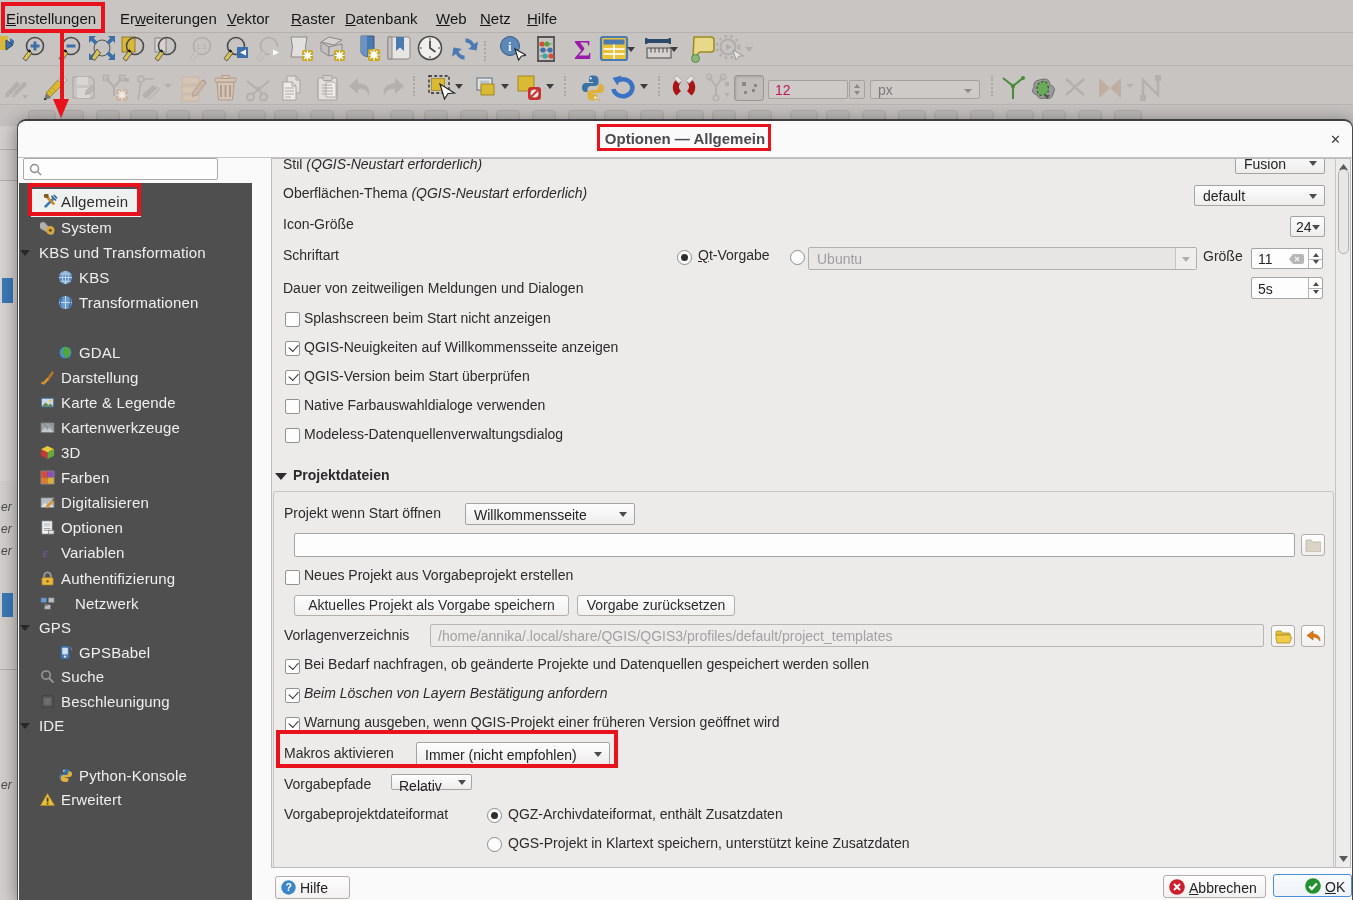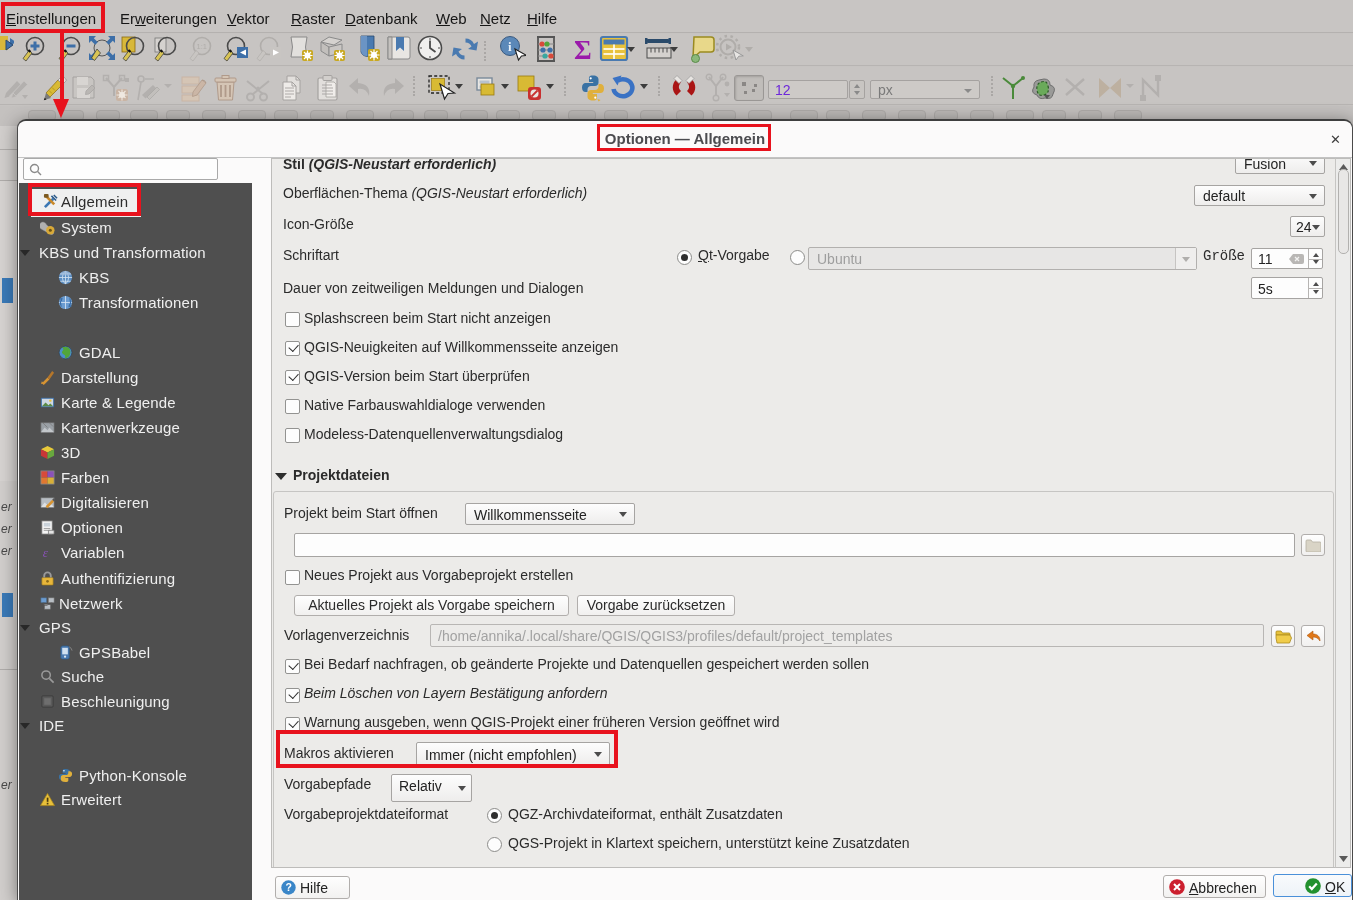--- a/index.html
+++ b/index.html
@@ -337,21 +337,21 @@
       <circle cx="24" cy="11" r="2.4" fill="#b3b0ae"></circle>
       <circle cx="13" cy="25" r="2.8" fill="none" stroke="#b3b0ae" stroke-width="1.4"></circle>
     </svg>
 <div style="position:absolute;left:724px;top:26px;width:0;height:0;border-left:3.5px solid transparent;border-right:3.5px solid transparent;border-top:4px solid #b3b0ae"></div>
 <div style="position:absolute;left:734px;top:8px;width:30px;height:26px;background:#c0bdba;border:1px solid #9a9795;border-radius:3px;box-shadow:inset 1px 1px 2px rgba(0,0,0,.15);">
       <div style="position:absolute;left:7px;top:6px;width:4px;height:4px;background:#8a8785"></div>
       <div style="position:absolute;right:6px;top:8px;width:3px;height:3px;background:#8a8785"></div>
       <div style="position:absolute;left:9px;bottom:6px;width:3px;height:3px;background:#8a8785"></div>
       <div style="position:absolute;right:8px;bottom:8px;width:3px;height:3px;background:#8a8785"></div>
     </div>
-<div style="position:absolute;left:768px;top:13px;width:80px;height:19px;background:#cdcac7;border:1px solid #a5a2a0;border-radius:2px;color:#6d28d9;font-size:14px;">
+<div style="position:absolute;left:768px;top:13px;width:80px;height:19px;background:#cdcac7;border:1px solid #a5a2a0;border-radius:2px;color:#be185d;font-size:14px;">
       <span style="position:absolute;left:6px;top:1px">12</span>
     </div>
 <div style="position:absolute;left:849px;top:13px;width:16px;height:19px;background:#c8c5c2;border:1px solid #a5a2a0;border-radius:2px;">
       <div style="position:absolute;left:4px;top:3px;width:0;height:0;border-left:3.5px solid transparent;border-right:3.5px solid transparent;border-bottom:4px solid #8a8a8a"></div>
       <div style="position:absolute;left:4px;bottom:3px;width:0;height:0;border-left:3.5px solid transparent;border-right:3.5px solid transparent;border-top:4px solid #8a8a8a"></div>
     </div>
 <div style="position:absolute;left:870px;top:13px;width:110px;height:19px;background:#cdcac7;border:1px solid #a5a2a0;border-radius:2px;color:#7a7a7a;font-size:14px;">
       <span style="position:absolute;left:7px;top:1px">px</span>
       <div style="position:absolute;right:7px;top:8px;width:0;height:0;border-left:4px solid transparent;border-right:4px solid transparent;border-top:4.5px solid #8a8a8a"></div>
     </div>
@@ -560,21 +560,21 @@
         </svg>
         <span class="tx" style="left:42px">Authentifizierung</span>
       </div>
     <div class="sbrow" style="top:408px">
         <svg class="ic" style="left:21px" viewBox="0 0 16 16">
           <rect x="1" y="2" width="6" height="5" fill="#6b9cd0" stroke="#4a6a8a" stroke-width=".6"></rect>
           <rect x="9" y="2" width="6" height="5" fill="#b8bec4" stroke="#777" stroke-width=".6"></rect>
           <rect x="5" y="9" width="6" height="5" fill="#b8bec4" stroke="#777" stroke-width=".6"></rect>
           <path d="M4 7 v3 h4 M12 7 v2 h-4" stroke="#555" fill="none" stroke-width=".8"></path>
         </svg>
-        <span class="tx" style="left:40px">Netzwerk</span>
+        <span class="tx" style="left:56px">Netzwerk</span>
       </div>
     <div class="sbrow" style="top:457px">
         <svg class="ic" style="left:39px" viewBox="0 0 16 16">
           <rect x="3" y="1" width="9" height="14" rx="2" fill="#4a7ab0" stroke="#2d5a88" stroke-width=".7"></rect>
           <rect x="4.5" y="3" width="6" height="7" fill="#cfe0f0"></rect>
           <circle cx="7.5" cy="12.5" r="1.2" fill="#dde8f2"></circle>
           <path d="M12 2 a5 5 0 0 1 3 4" stroke="#888" fill="none"></path>
         </svg>
         <span class="tx" style="left:60px">GPSBabel</span>
       </div>
@@ -611,21 +611,21 @@
     <div class="sbrow" style="top:604px">
         <svg class="ic" style="left:21px" viewBox="0 0 16 16">
           <path d="M8 1.5 L15.5 14.5 H.5 Z" fill="#e8c03a" stroke="#a8861e" stroke-width=".8"></path>
           <rect x="7.2" y="6" width="1.8" height="4.5" fill="#4a3a10"></rect>
           <rect x="7.2" y="11.5" width="1.8" height="1.8" fill="#4a3a10"></rect>
         </svg>
         <span class="tx" style="left:42px">Erweitert</span>
       </div>
   </div>
   <div id="content">
-    <span class="lbl" style="left:11px; top:-3px;font-weight:bold;">Stil <i>(QGIS-Neustart erforderlich)</i></span>
+    <span class="lbl" style="left:11px; top:-3px;">Stil <i>(QGIS-Neustart erforderlich)</i></span>
     <div class="combo" style="left:963px; top:-7px; width:90px; height:22px;">
         <span style="position:absolute;left:8px;top:3px">Fusion</span>
         <span class="arr"></span>
       </div>
     <span class="lbl" style="left:11px; top:26px;">Oberflächen-Thema <i>(QGIS-Neustart erforderlich)</i></span>
     <div class="combo" style="left:922px; top:26px; width:131px; height:21px;">
         <span style="position:absolute;left:8px;top:2px">default</span>
         <span class="arr"></span>
       </div>
     <span class="lbl" style="left:11px; top:57px;">Icon-Größe</span>
@@ -636,21 +636,21 @@
     <span class="lbl" style="left:11px; top:88px;">Schriftart</span>
     <div class="radio sel" style="left:405px; top:91px;"></div>
     <span class="lbl" style="left:426px; top:88px;"><u>Q</u>t-Vorgabe</span>
     <div class="radio" style="left:518px; top:91px;"></div>
     <div style="position:absolute; left:536px; top:88px; width:389px; height:23px; background:#e7e6e5; border:1px solid #b2b0ae; border-radius:2px; color:#9e9e9e;">
         <span style="position:absolute;left:8px;top:3px">Ubuntu</span>
         <div style="position:absolute;right:0;top:0;width:21px;height:21px;border-left:1px solid #c6c4c2;background:#efeeed;">
           <span class="arr" style="position:absolute;right:6px;top:50%;margin-top:-2px;width:0;height:0;border-left:4px solid transparent;border-right:4px solid transparent;border-top:5px solid #b0aeac;"></span>
         </div>
       </div>
-    <span class="lbl" style="left:931px; top:89px;font-family:Liberation Mono, monospace;">Größe</span>
+    <span class="lbl" style="left:931px; top:89px;">Größe</span>
     <div class="spin" style="left:979px; top:89px; width:72px; height:21px;">
         <span style="position:absolute;left:6px;top:2px">11</span>
         <span class="sarr up"></span>
         <span class="sarr dn"></span>
         <svg style="position:absolute;right:17px;top:4px" width="16" height="12" viewBox="0 0 16 12">
           <path d="M4 1 h9 a2 2 0 0 1 2 2 v6 a2 2 0 0 1 -2 2 h-9 L0 6 Z" fill="#b9b7b5"></path>
           <path d="M6 4 l4 4 M10 4 l-4 4" stroke="#f2f1f0" stroke-width="1.3"></path>
         </svg>
       </div>
     <span class="lbl" style="left:11px; top:121px;">Dauer von zeitweiligen Meldungen und Dialogen</span>
@@ -670,21 +670,21 @@
     <span class="lbl" style="left:32px; top:238px;">Native Farbauswahldialoge verwenden</span>
     <div class="cbox" style="left:13px; top:269px;"></div>
     <span class="lbl" style="left:32px; top:267px;">Modeless-Datenquellenverwaltungsdialog</span>
 
     <svg style="position:absolute; left:3px; top:313px;" width="12" height="8" viewBox="0 0 12 8">
         <polygon points="0,1 12,1 6,8" fill="#2d2d2d"></polygon>
       </svg>
     <span class="lbl" style="left:21px; top:308px; font-weight:bold;">Projektdateien</span>
     <div style="position:absolute; left:1px; top:332px; width:1061px; height:500px; border:1px solid #c6c5c3; border-radius:3px;"></div>
 
-    <span class="lbl" style="left:12px; top:346px;">Projekt beim Start öffnen</span>
+    <span class="lbl" style="left:12px; top:346px;">Projekt wenn Start öffnen</span>
     <div class="combo" style="left:193px; top:344px; width:170px; height:22px;">
         <span style="position:absolute;left:8px;top:3px">Willkommensseite</span>
         <span class="arr"></span>
       </div>
     <div class="field" style="left:22px; top:374px; width:1001px; height:24px;"></div>
     <div class="tbtn" style="left:1029px; top:375px; width:24px; height:22px;">
         <svg width="16" height="13" style="position:absolute;left:3px;top:4px" viewBox="0 0 16 13">
           <path d="M1 2 a1 1 0 0 1 1-1 h4 l1.5 2 H15 a1 1 0 0 1 1 1 v8 a1 1 0 0 1 -1 1 H2 a1 1 0 0 1 -1 -1 Z" fill="#d9d4c6" stroke="#b5b0a2" stroke-width=".8"></path>
         </svg>
       </div>
@@ -712,21 +712,21 @@
     <div class="cbox ck" style="left:13px; top:529px;"></div>
     <span class="lbl" style="left:32px; top:526px;font-style:italic;">Beim Löschen von Layern Bestätigung anfordern</span>
     <div class="cbox ck" style="left:13px; top:558px;"></div>
     <span class="lbl" style="left:32px; top:555px;">Warnung ausgeben, wenn QGIS-Projekt einer früheren Version geöffnet wird</span>
     <span class="lbl" style="left:12px; top:586px;">Makros aktivieren</span>
     <div class="combo" style="left:144px; top:583px; width:194px; height:24px;">
         <span style="position:absolute;left:8px;top:4px">Immer (nicht empfohlen)</span>
         <span class="arr"></span>
       </div>
     <span class="lbl" style="left:12px; top:617px;">Vorgabepfade</span>
-    <div class="combo" style="left:119px; top:615px; width:81px; height:28px;">
+    <div class="combo" style="left:119px; top:615px; width:81px; height:16px;">
         <span style="position:absolute;left:7px;top:3px">Relativ</span>
         <span class="arr" style="right:5px"></span>
       </div>
     <span class="lbl" style="left:12px; top:647px;">Vorgabeprojektdateiformat</span>
     <div class="radio sel" style="left:215px; top:649px;"></div>
     <span class="lbl" style="left:236px; top:647px;">QGZ-Archivdateiformat, enthält Zusatzdaten</span>
     <div class="radio" style="left:215px; top:678px;"></div>
     <span class="lbl" style="left:236px; top:676px;">QGS-Projekt in Klartext speichern, unterstützt keine Zusatzdaten</span>
   </div>
   <div id="vscroll">

